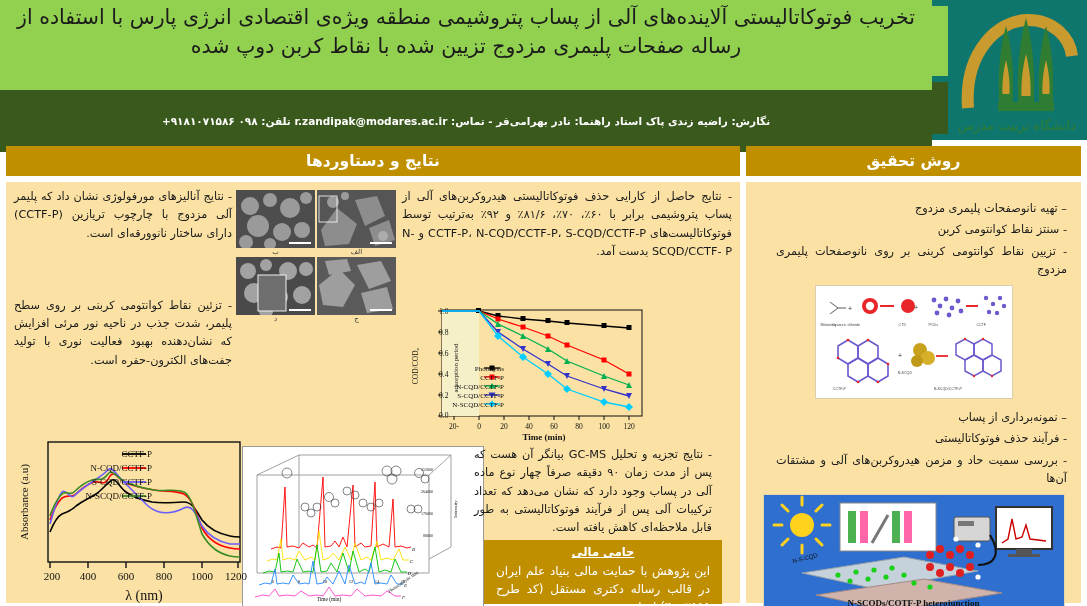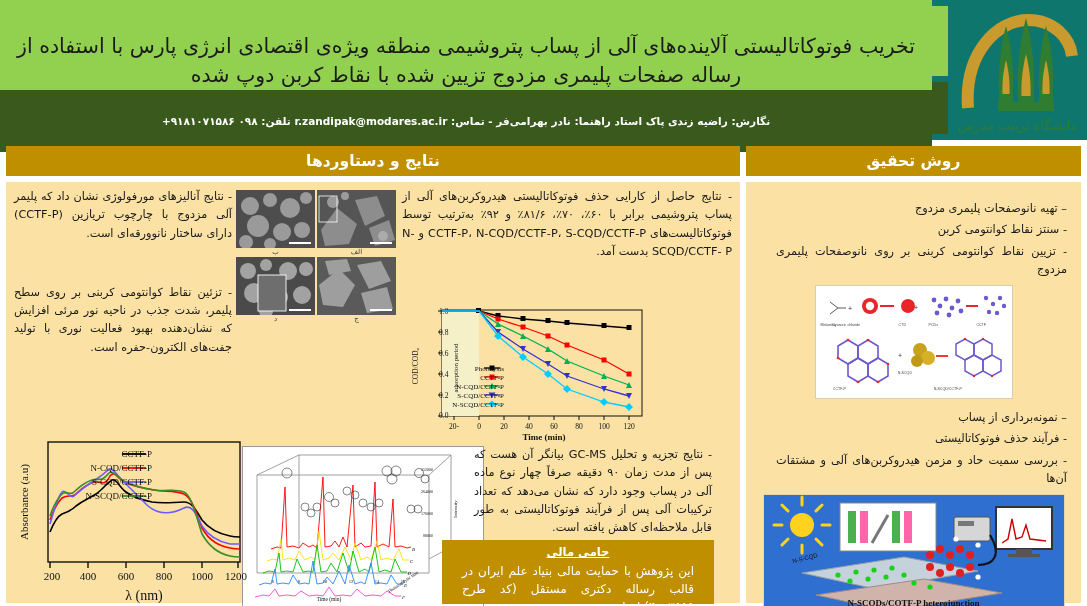--- a/index.html
+++ b/index.html
@@ -9,21 +9,21 @@
     background:#ffffff;
     font-family:"Liberation Sans","DejaVu Sans",sans-serif;
     overflow:hidden;position:relative;
   }
   .poster{position:absolute;inset:0;}
 
   
   .header{position:absolute;left:0;top:0;width:1087px;height:140px;}
   .hdr-title-band{
     position:absolute;left:0;top:0;width:932px;height:90px;
-    background:#92d050;display:flex;align-items:flex-end;justify-content:center;
+    background:#92d050;display:flex;align-items:flex-start;justify-content:center;
     box-sizing:border-box;padding:3px 14px 0 14px;
   }
   .hdr-title{
     font-family:"DejaVu Sans",sans-serif;
     font-size:20.5px;line-height:1.42;color:#1b1b1b;text-align:center;
     direction:rtl;font-weight:400;
   }
   .hdr-auth-band{
     position:absolute;left:0;top:90px;width:932px;height:62px;
     background:#3a5a1d;display:flex;align-items:center;justify-content:center;
@@ -95,22 +95,22 @@
   .sem-scale{position:absolute;right:4px;bottom:4px;width:22px;height:2px;background:#fff;}
 
   
   .chart-cod{position:absolute;right:78px;top:118px;width:250px;height:140px;}
   .chart-gc{position:absolute;right:248px;top:258px;width:240px;height:160px;
             background:#ffffff;border:1px solid #9a9a9a;overflow:hidden;}
   .chart-uv{position:absolute;right:482px;top:248px;width:236px;height:170px;}
 
   .txt-gcms{position:absolute;right:20px;top:258px;width:238px;}
   .fund-box{
-    position:absolute;right:18px;top:352px;width:272px;height:64px;
-    background:#bf8f00;box-sizing:border-box;padding:5px 20px;
+    position:absolute;right:10px;top:352px;width:238px;height:64px;
+    background:#bf8f00;box-sizing:border-box;padding:5px 12px;
   }
   .fund-title{
     text-align:center;color:#ffffff;font-family:"DejaVu Sans",sans-serif;
     font-size:11.5px;font-weight:700;text-decoration:underline;margin-bottom:3px;
   }
   .fund-txt{
     color:#ffffff;font-family:"DejaVu Sans",sans-serif;font-size:12px;
     line-height:1.5;text-align:justify;direction:rtl;
   }
   svg{display:block;}
@@ -413,21 +413,21 @@
             </div>
             <div class="sem-row">
               <div class="sem-lbl" style="width:79px">ج</div>
               <div class="sem-lbl" style="width:79px">د</div>
             </div>
           </div>
         </div>
 
         <div class="lc-tr">
           <div class="fa">- نتایج آنالیزهای مورفولوژی نشان داد که پلیمر آلی مزدوج با چارچوب تریازین (CCTF-P) دارای ساختار نانوورقه‌ای است.</div>
-          <div class="fa" style="margin-top:41px">- تزئین نقاط کوانتومی کربنی بر روی سطح پلیمر، شدت جذب در ناحیه نور مرئی افزایش که نشان‌دهنده بهبود فعالیت نوری با تولید جفت‌های الکترون-حفره است.</div>
+          <div class="fa" style="margin-top:54px">- تزئین نقاط کوانتومی کربنی بر روی سطح پلیمر، شدت جذب در ناحیه نور مرئی افزایش که نشان‌دهنده بهبود فعالیت نوری با تولید جفت‌های الکترون-حفره است.</div>
         </div>
 
         <div class="chart-cod">
           <svg width="250" height="140" viewBox="0 0 250 140">
             <rect x="38" y="4" width="200" height="106" fill="none" stroke="#111" stroke-width="1"></rect>
             <rect x="38" y="4" width="37" height="106" fill="#f5f0c8"></rect>
             <text x="54" y="62" class="lgd" text-anchor="middle" transform="rotate(-90 54 62)">adsorption period</text>
 
             <g class="axt" text-anchor="end">
               <text x="35" y="8">1.0</text>

